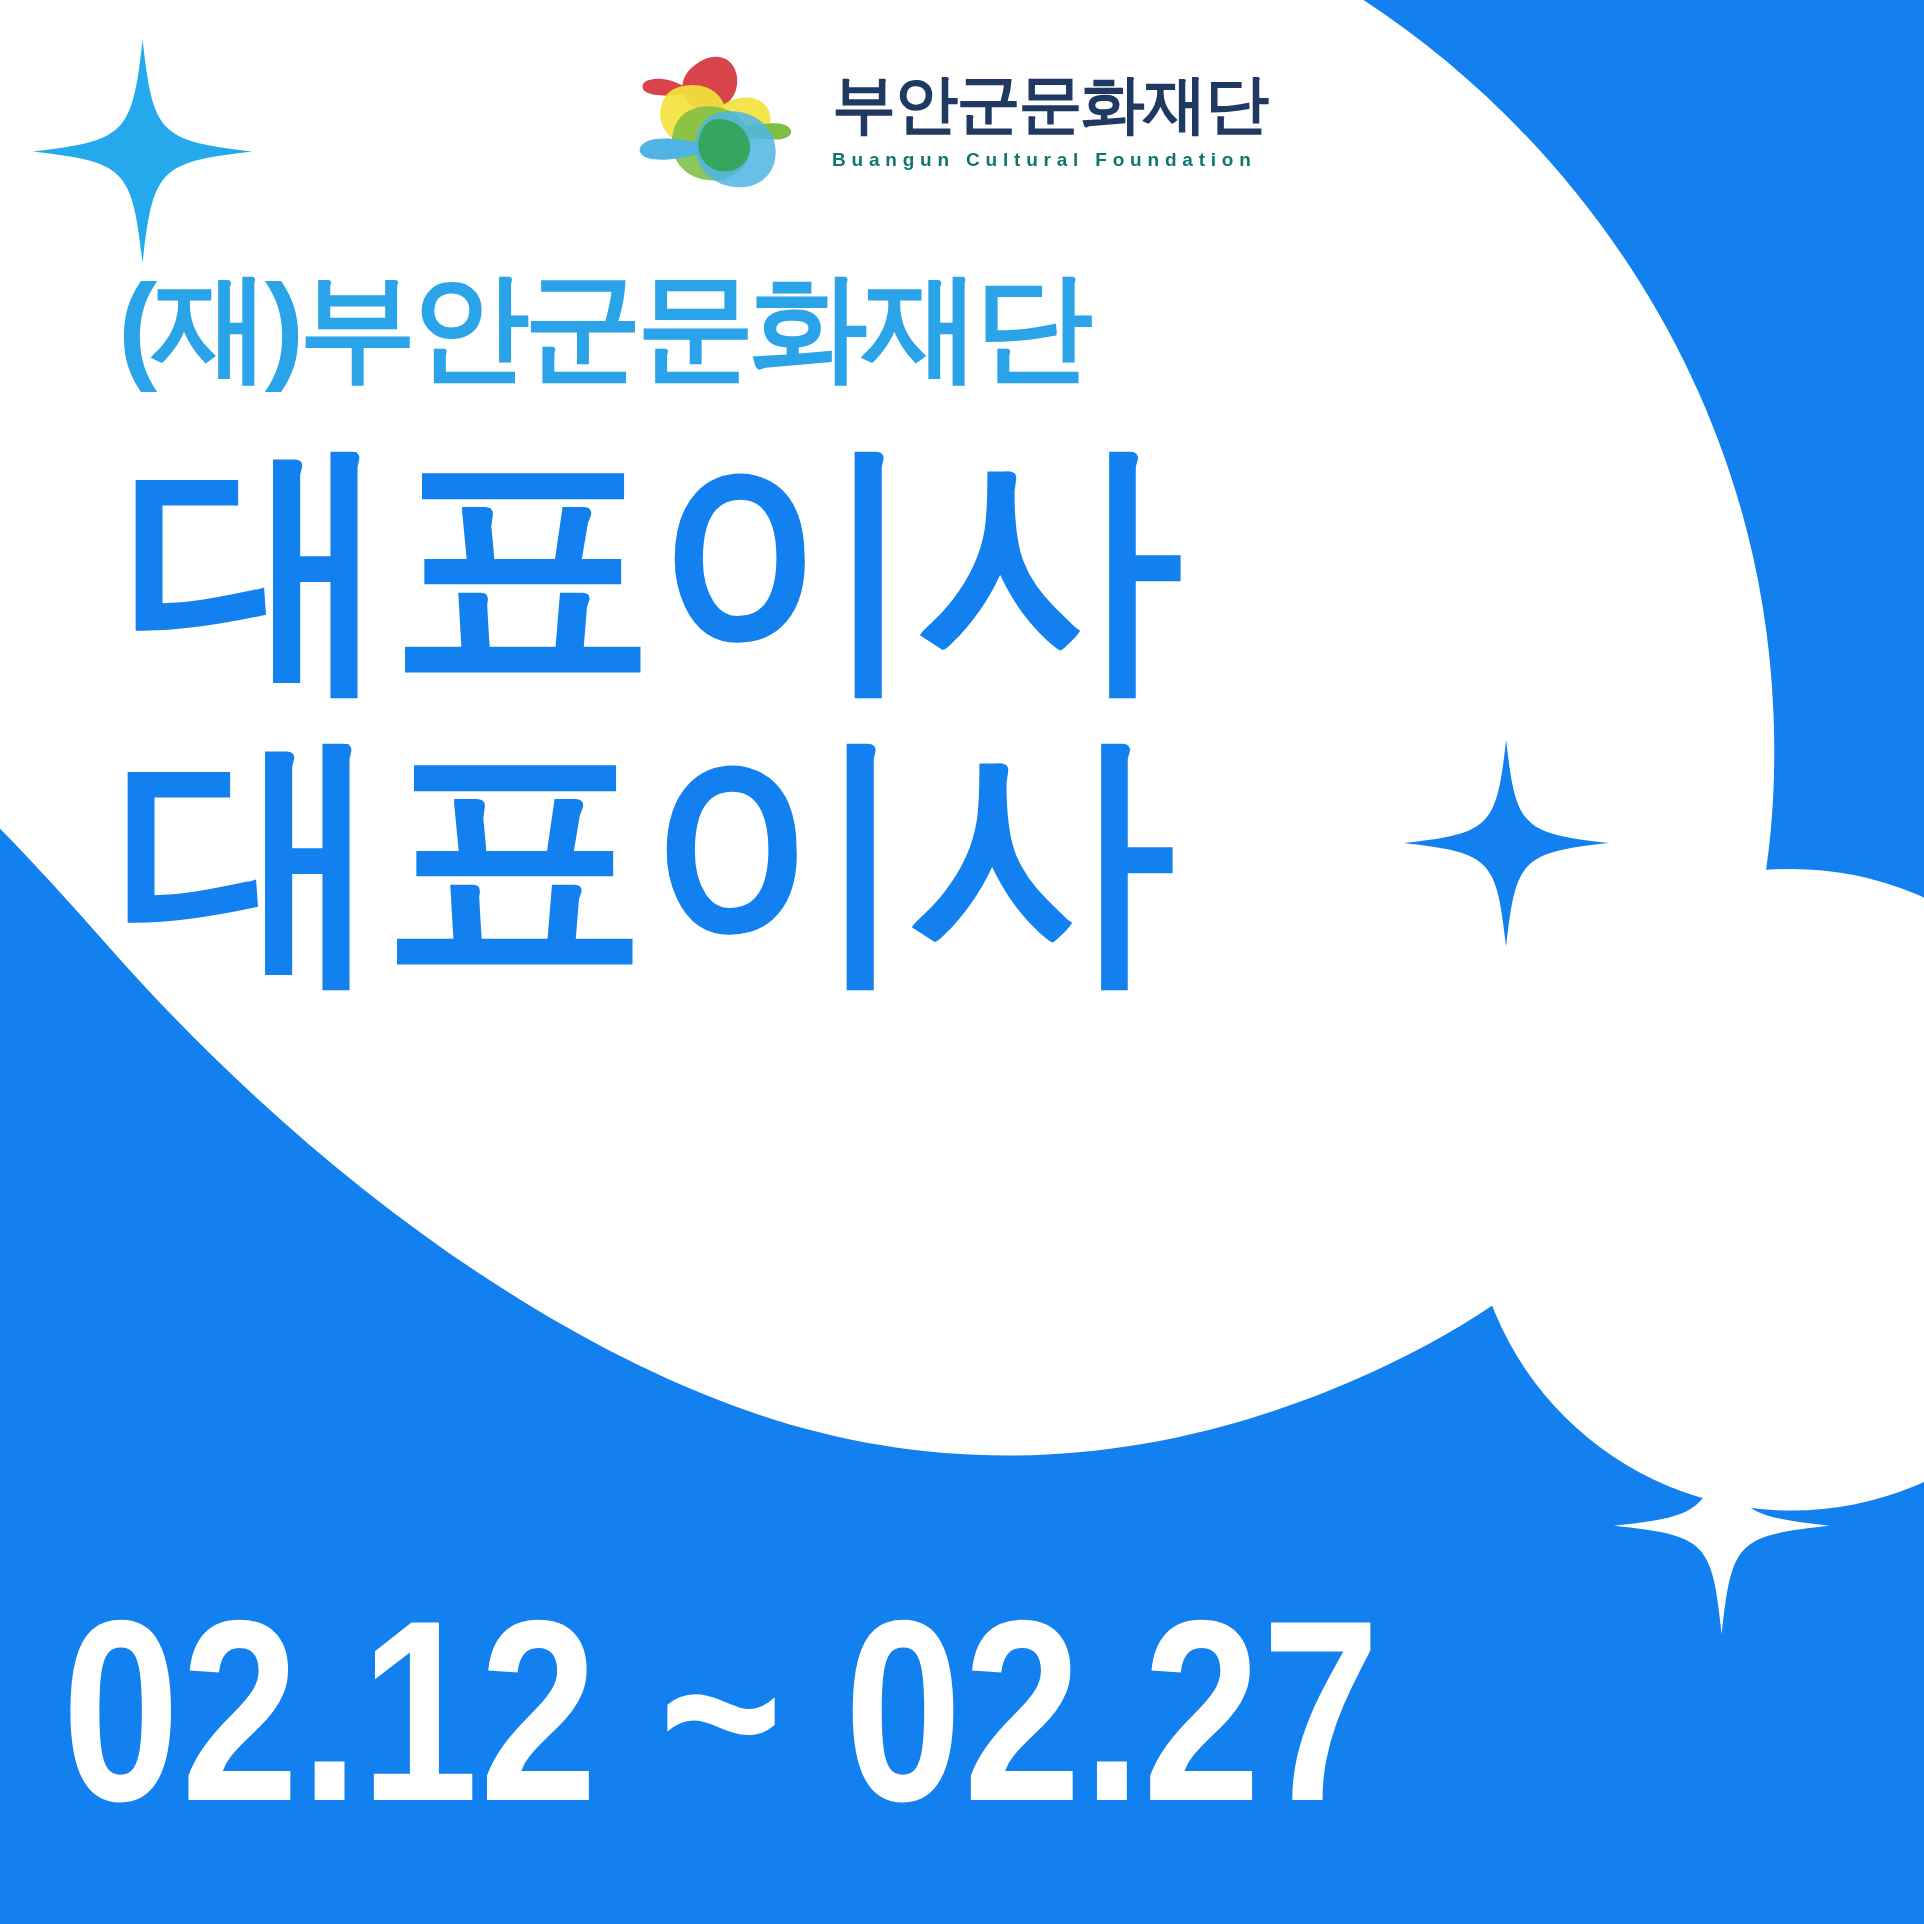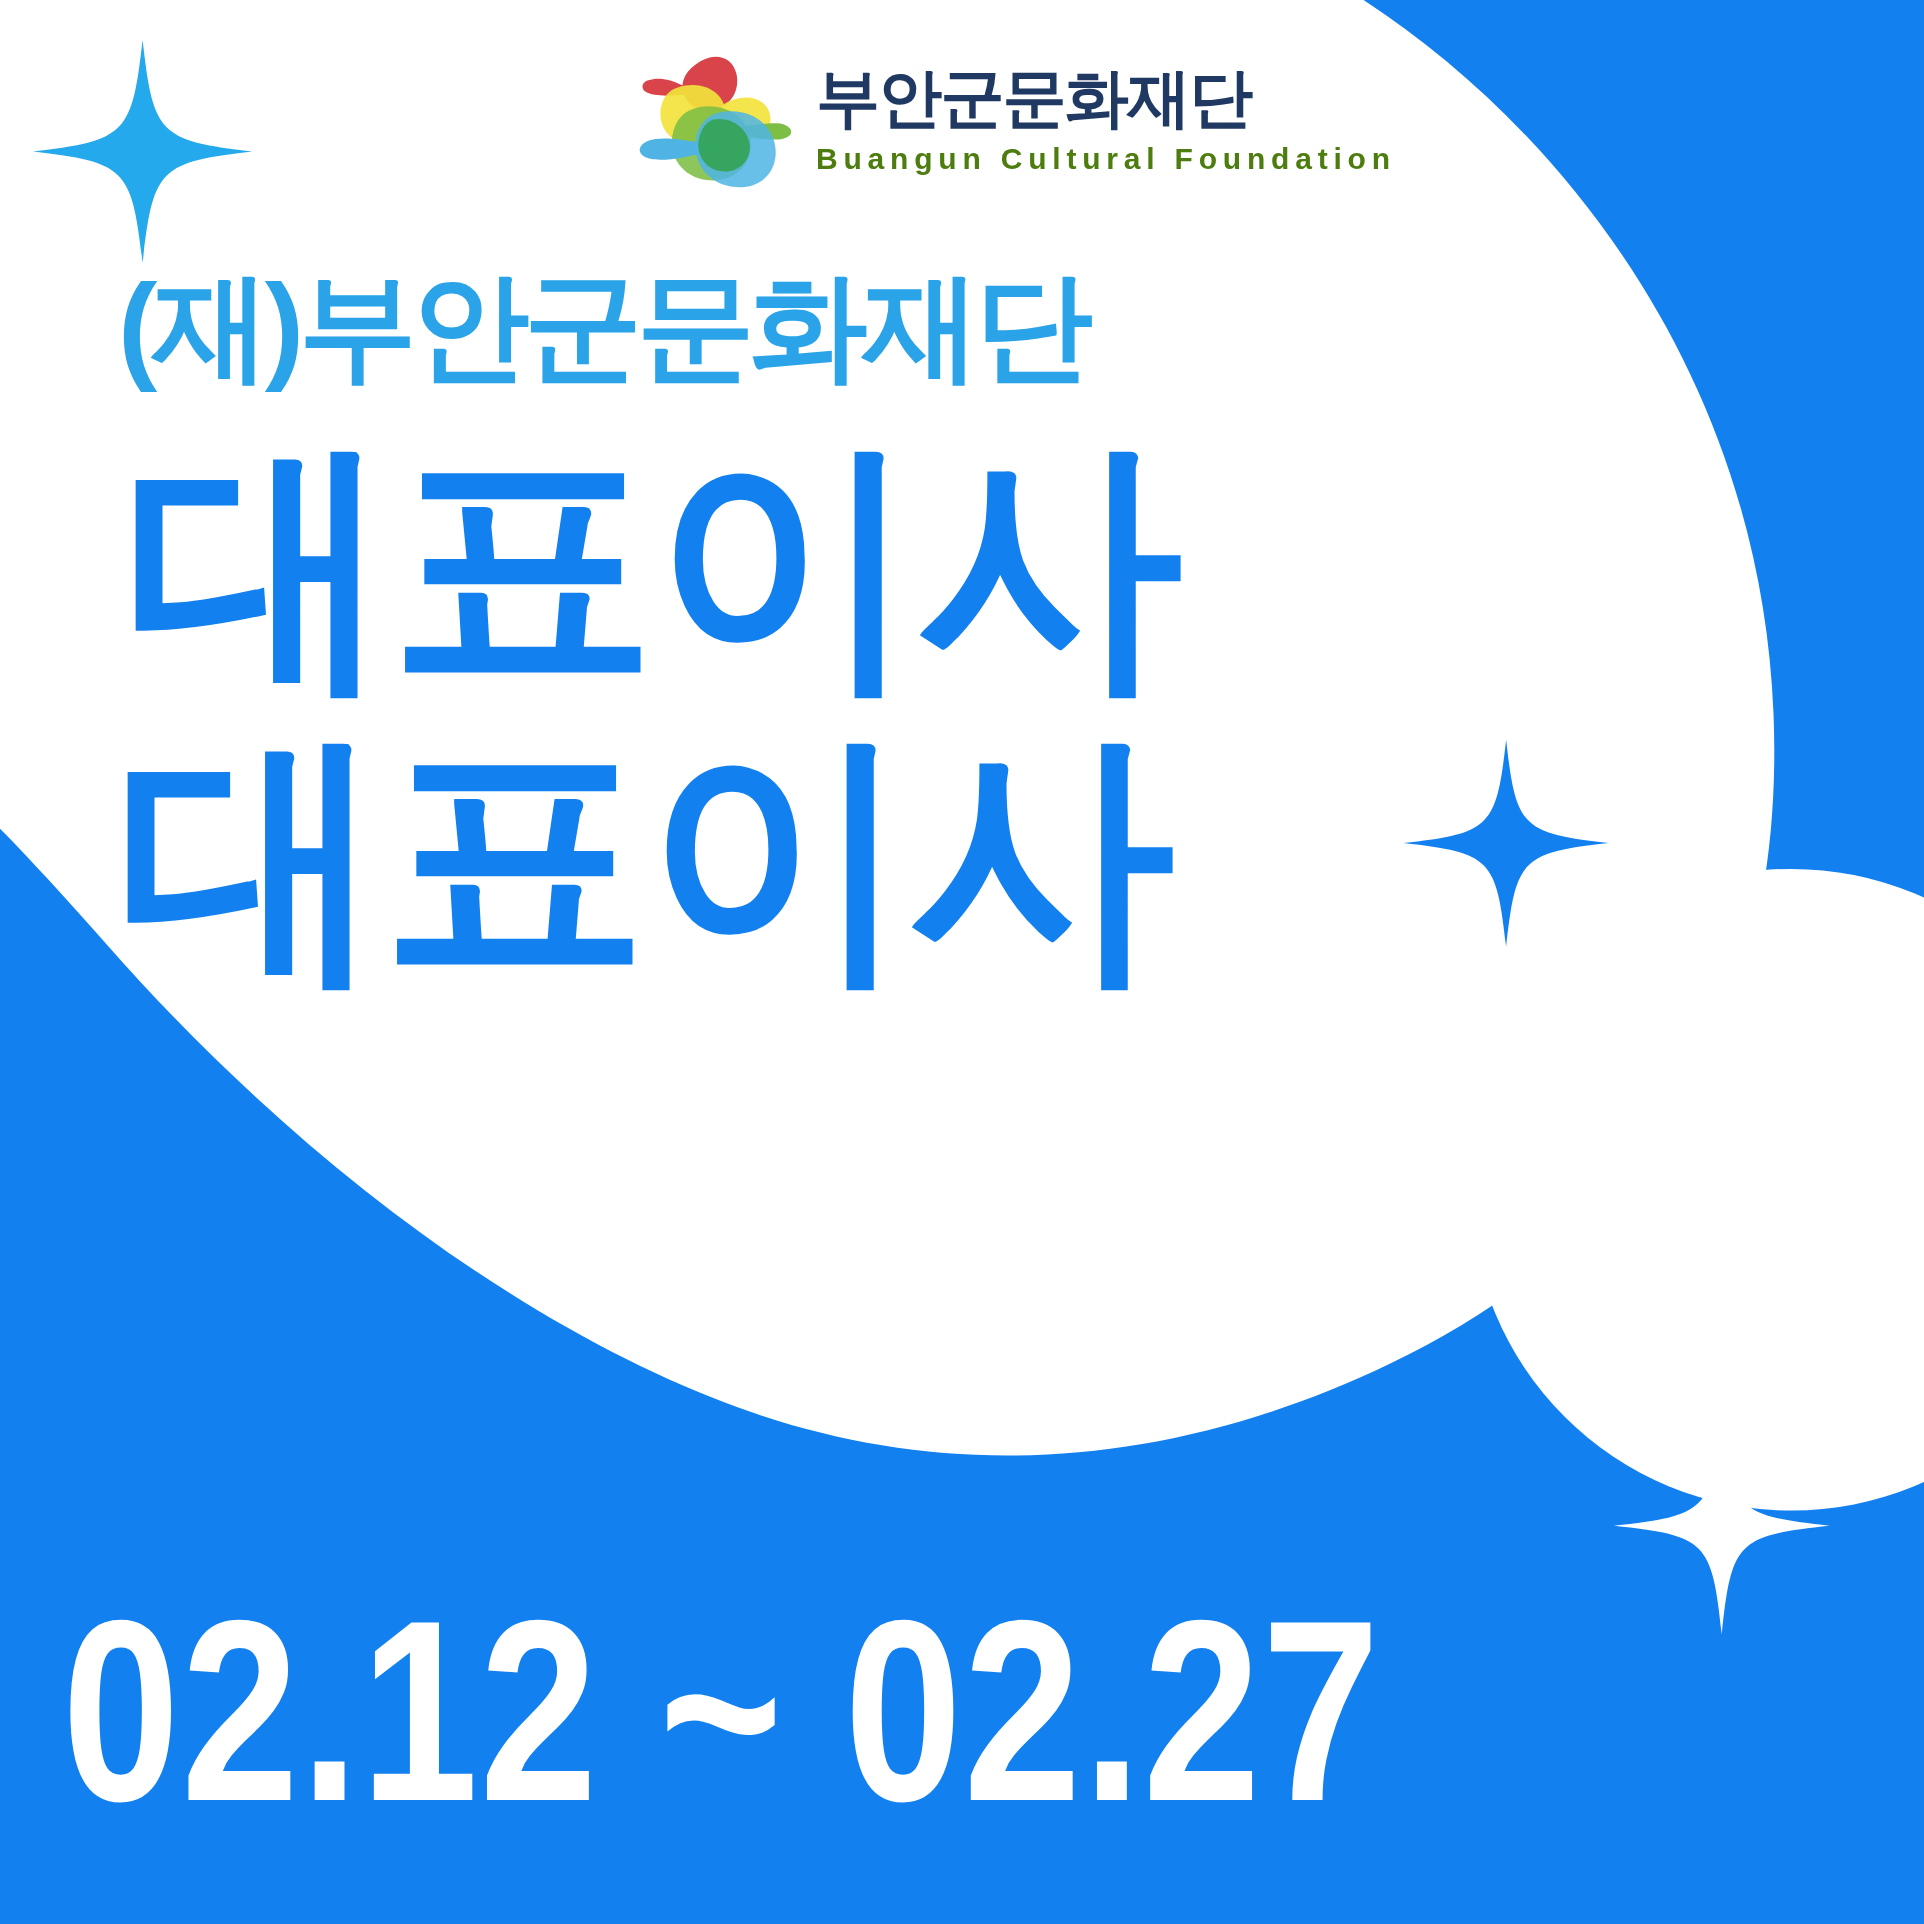--- a/index.html
+++ b/index.html
@@ -22,38 +22,38 @@
     width:1925px; height:1925px;
     display:block;
   }
   
   #logo-block {
     position:absolute;
     left:624px; top:43px;
     width:695px; height:151px;
     display:flex;
     align-items:center;
-    gap:0;
+    gap:16px;
   }
   #logo-mark { width:192px; height:138px; flex:0 0 auto; }
   #logo-words { display:flex; flex-direction:column; justify-content:center; padding-top:3.6px;}
   #logo-kr {
     font-family:"Liberation Sans", sans-serif;
     font-size:64px;
     font-weight:700;
     color:#203963;
     letter-spacing:-1.8px;
     line-height:1.0;
     white-space:nowrap;
   }
   #logo-en {
     font-family:"Liberation Sans", sans-serif;
-    font-size:30px;
+    font-size:19px;
     font-weight:700;
-    color:#4d7c0f;
+    color:#0f766e;
     letter-spacing:5.8px;
     line-height:1.0;
     margin-top:14px;
     white-space:nowrap;
   }
   
   #headline-block {
     position:absolute;
     left:118px; top:267px;
     width:1158px;

